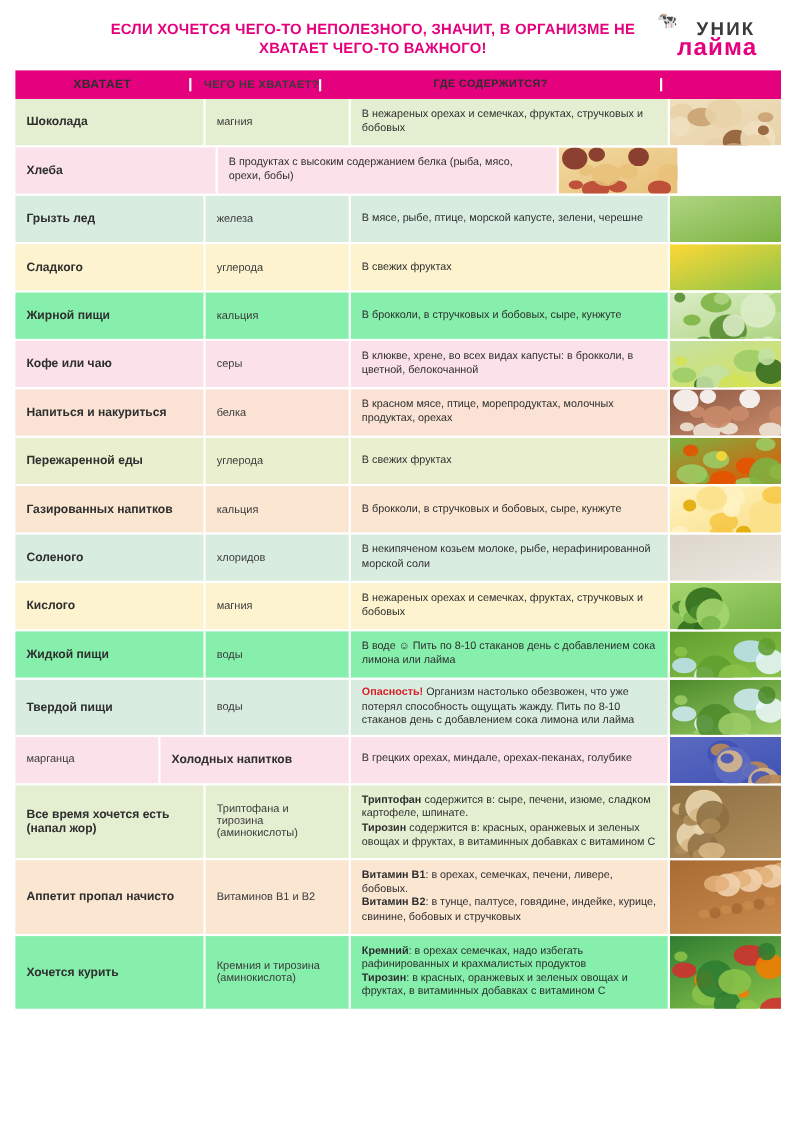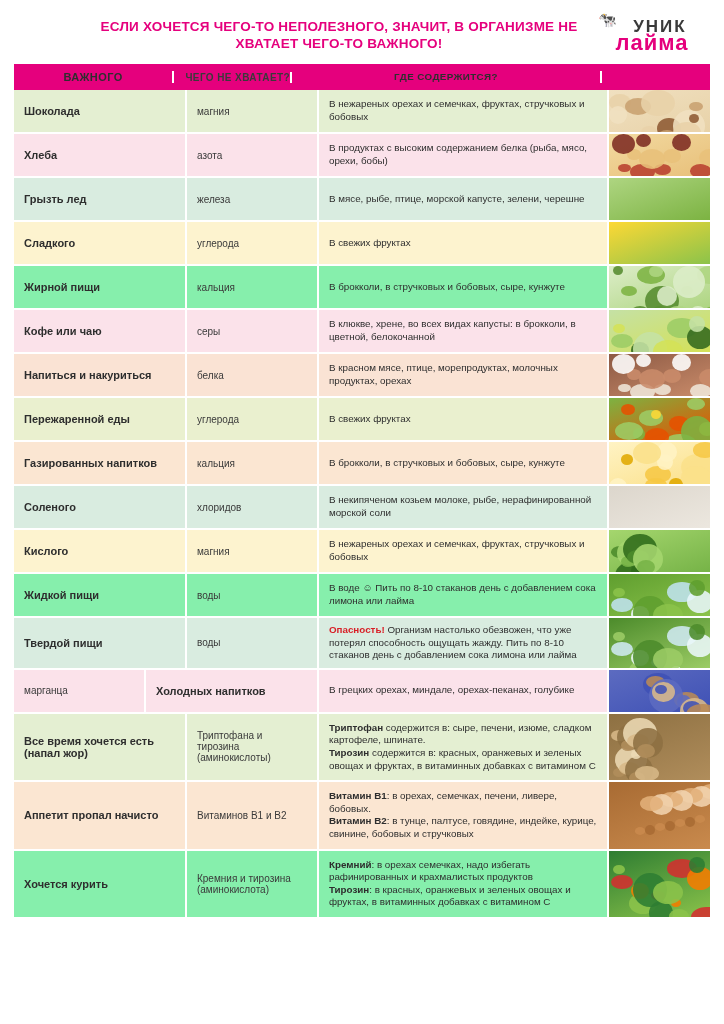--- a/index.html
+++ b/index.html
@@ -159,21 +159,21 @@
     <div class="header-title">ЕСЛИ ХОЧЕТСЯ ЧЕГО-ТО НЕПОЛЕЗНОГО, ЗНАЧИТ, В ОРГАНИЗМЕ НЕ ХВАТАЕТ ЧЕГО-ТО ВАЖНОГО!</div>
     <div class="logo">
       <span class="cow">🐄</span>
       <span class="unik">УНИК</span>
       <span class="mama">лайма</span>
     </div>
   </div>
 
   <div class="table">
     <div class="thead">
-      <div class="c1">ВАЖНОГО</div>
+      <div class="c1">ХВАТАЕТ</div>
       <div class="c2">ЧЕГО НЕ ХВАТАЕТ?</div>
       <div class="c3">ГДЕ СОДЕРЖИТСЯ?</div>
       <div class="c4"></div>
     </div>
     <div id="rows">
         <div class="row t-green">
           <div class="cell c1">Шоколада</div>
           <div class="cell c2">магния</div>
           <div class="cell c3">В нежареных орехах и семечках, фруктах, стручковых и бобовых</div>
           <div class="cell c4">
@@ -187,21 +187,20 @@
               <span class="blob" style="width: 28px; height: 21.56px; left: 64px; top: 32px; background: rgb(232, 210, 168); opacity: 0.88;"></span>
               <span class="blob" style="width: 10px; height: 8.9px; left: 80px; top: 24px; background: rgb(141, 90, 51); opacity: 0.88;"></span>
               <span class="blob" style="width: 18px; height: 18.18px; left: 0px; top: 16px; background: rgb(240, 224, 192); opacity: 0.88;"></span>
               <span class="blob" style="width: 26px; height: 16.9px; left: 16px; top: 8px; background: rgb(200, 160, 112); opacity: 0.88;"></span>
               <span class="blob" style="width: 34px; height: 26.18px; left: 32px; top: 0px; background: rgb(232, 210, 168); opacity: 0.88;"></span>
             </div>
           </div>
         </div>
         <div class="row t-pink">
           <div class="cell c1">Хлеба</div>
-          <div class="cell c2">азота</div>
           <div class="cell c3">В продуктах с высоким содержанием белка (рыба, мясо, орехи, бобы)</div>
           <div class="cell c4">
             <div class="photo" style="background: linear-gradient(160deg, rgb(242, 217, 160), rgb(232, 192, 122));">
               <span class="blob" style="width: 13px; height: 8.45px; left: 9px; top: 30px; background: rgb(184, 64, 47); opacity: 0.88;"></span>
               <span class="blob" style="width: 14px; height: 10.78px; left: 18px; top: 15px; background: rgb(232, 192, 122); opacity: 0.88;"></span>
               <span class="blob" style="width: 15px; height: 13.35px; left: 27px; top: 0px; background: rgb(125, 43, 34); opacity: 0.88;"></span>
               <span class="blob" style="width: 17px; height: 11.05px; left: 45px; top: 30px; background: rgb(184, 64, 47); opacity: 0.88;"></span>
               <span class="blob" style="width: 18px; height: 13.86px; left: 54px; top: 15px; background: rgb(232, 192, 122); opacity: 0.88;"></span>
               <span class="blob" style="width: 19px; height: 16.91px; left: 63px; top: 0px; background: rgb(125, 43, 34); opacity: 0.88;"></span>
               <span class="blob" style="width: 21px; height: 13.65px; left: 81px; top: 30px; background: rgb(184, 64, 47); opacity: 0.88;"></span>

